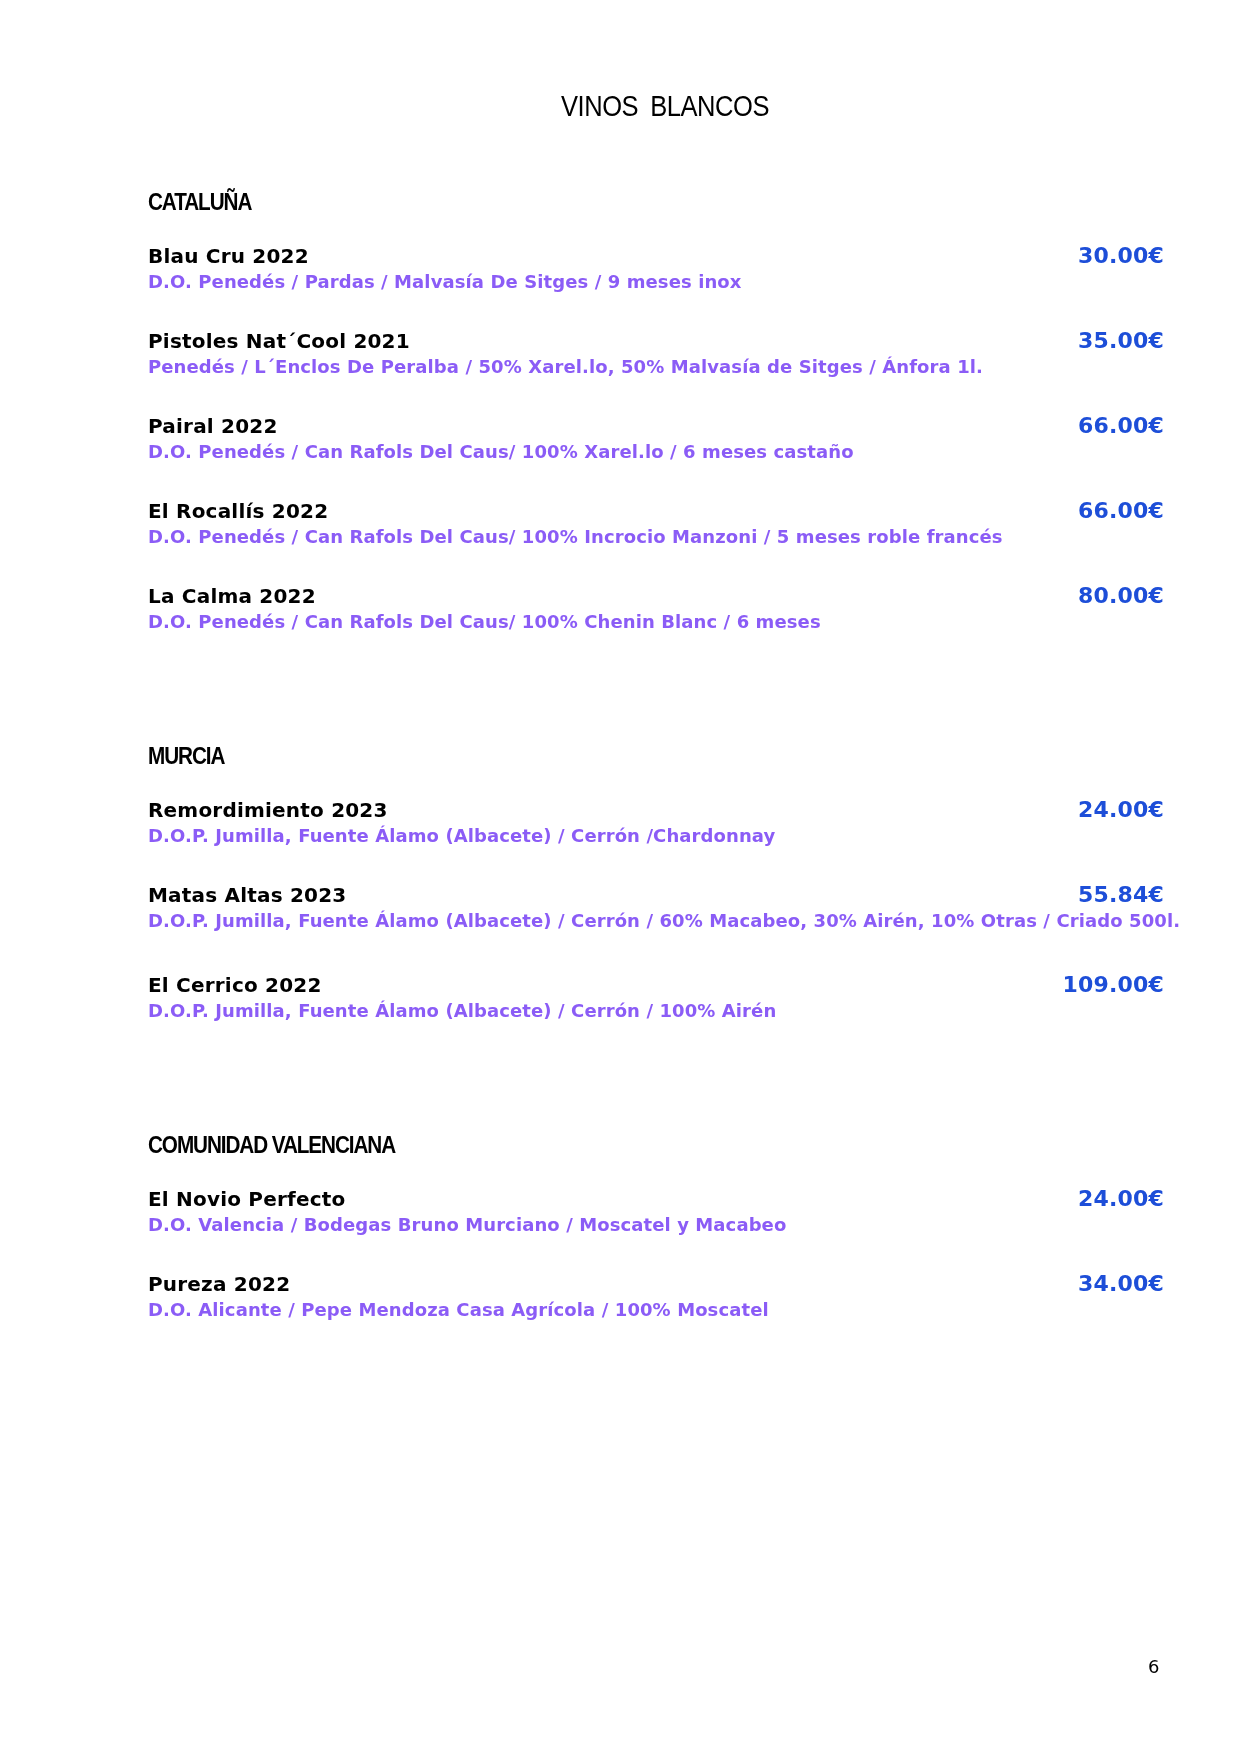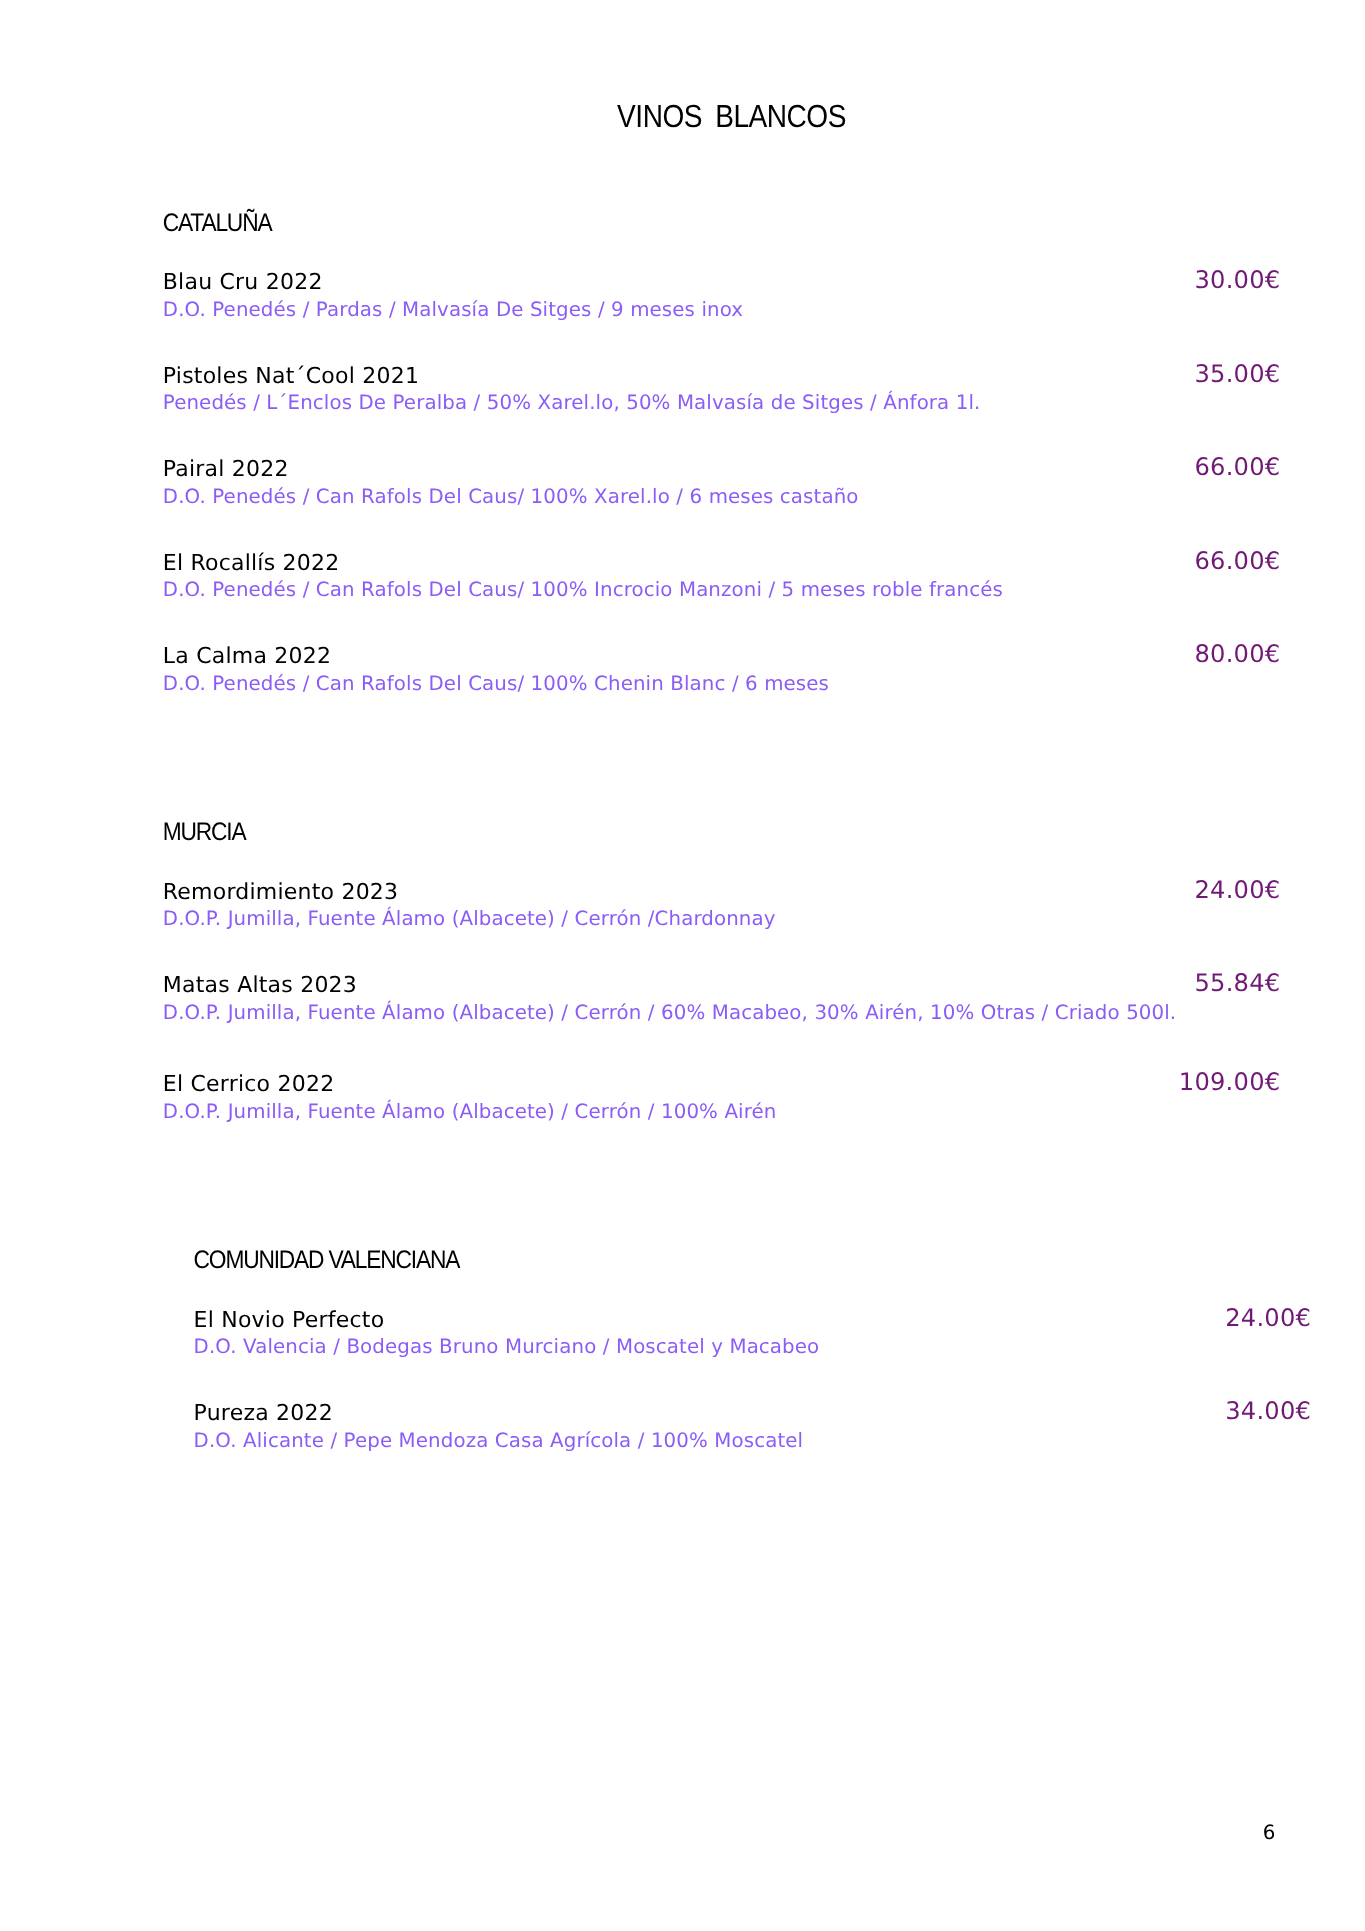--- a/index.html
+++ b/index.html
@@ -26,20 +26,21 @@
       letter-spacing: -0.5px;
       transform: scaleX(0.88);
       transform-origin: center;
       word-spacing: 6px;
       color: #000;
     }
     .section {
       position: absolute;
       left: 148px;
       width: 1016px;
+      font-weight: bold;
     }
     .section-title {
       font-family: "Liberation Sans", sans-serif;
       font-size: 23px;
       letter-spacing: -1.2px;
       transform: scaleX(0.9);
       transform-origin: left;
       color: #000;
       height: 30px;
       line-height: 30px;
@@ -58,21 +59,21 @@
       color: #000;
       white-space: nowrap;
       letter-spacing: 0.2px;
     }
     .wine-price {
       position: absolute;
       right: 0;
       top: 0;
       font-size: 22px;
       line-height: 30px;
-      color: #701a75;
+      color: #1d4ed8;
       white-space: nowrap;
       text-align: right;
       letter-spacing: 0.2px;
     }
     .wine-desc {
       position: absolute;
       left: 0;
       top: 29px;
       font-size: 18px;
       line-height: 24px;
@@ -136,21 +137,21 @@
     <span class="wine-price">55.84€</span>
     <span class="wine-desc">D.O.P. Jumilla, Fuente Álamo (Albacete) / Cerrón / 60% Macabeo, 30% Airén, 10% Otras / Criado 500l.</span>
   </div>
   <div class="wine">
     <span class="wine-name">El Cerrico 2022</span>
     <span class="wine-price">109.00€</span>
     <span class="wine-desc">D.O.P. Jumilla, Fuente Álamo (Albacete) / Cerrón / 100% Airén</span>
   </div>
 </div>
 
-<div class="section" style="top:1130px;margin-left:28px;">
+<div class="section" style="top:1130px;">
   <div class="section-title">COMUNIDAD VALENCIANA</div>
   <div style="height:24px;"></div>
   <div class="wine">
     <span class="wine-name">El Novio Perfecto</span>
     <span class="wine-price">24.00€</span>
     <span class="wine-desc">D.O. Valencia / Bodegas Bruno Murciano / Moscatel y Macabeo</span>
   </div>
   <div class="wine">
     <span class="wine-name">Pureza 2022</span>
     <span class="wine-price">34.00€</span>

